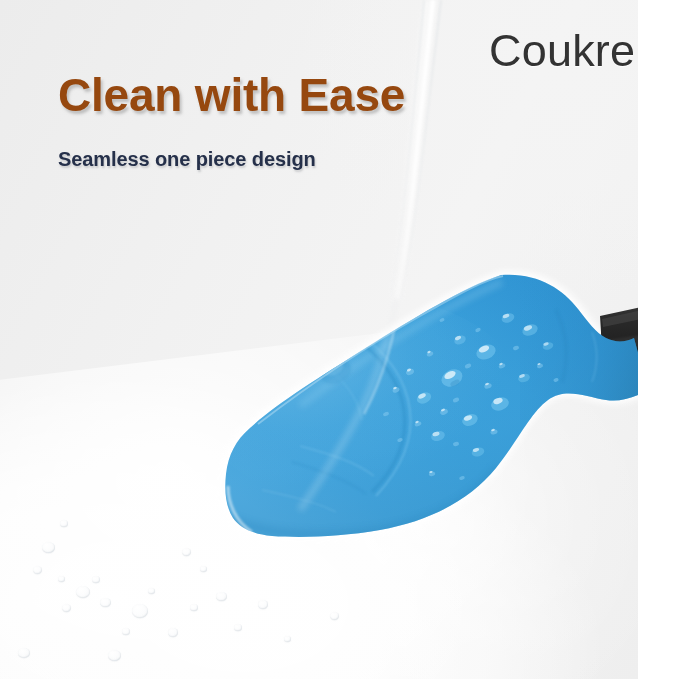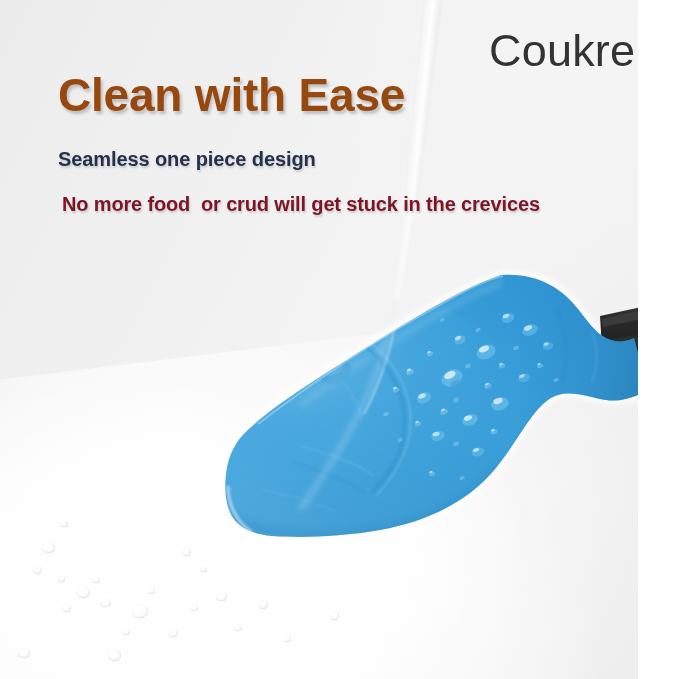--- a/index.html
+++ b/index.html
@@ -443,15 +443,14 @@
       <path d="M228 486 C 228 504, 236 522, 252 532" stroke="#FFFFFF" stroke-width="3" fill="none" opacity="0.5" filter="url(#blurSm)"></path>
     </g>
   </svg>
 
   <div class="brand">Coukre</div>
 
   <div class="headline">Clean with Ease</div>
 
   <div class="sub-1">Seamless one piece design</div>
 
-  <div class="sub-2"><span>No more food</span><span class="gap">  </span><span>or crud will get stuck in the crevices</span></div>
 
 </div>
 
 </body></html>

